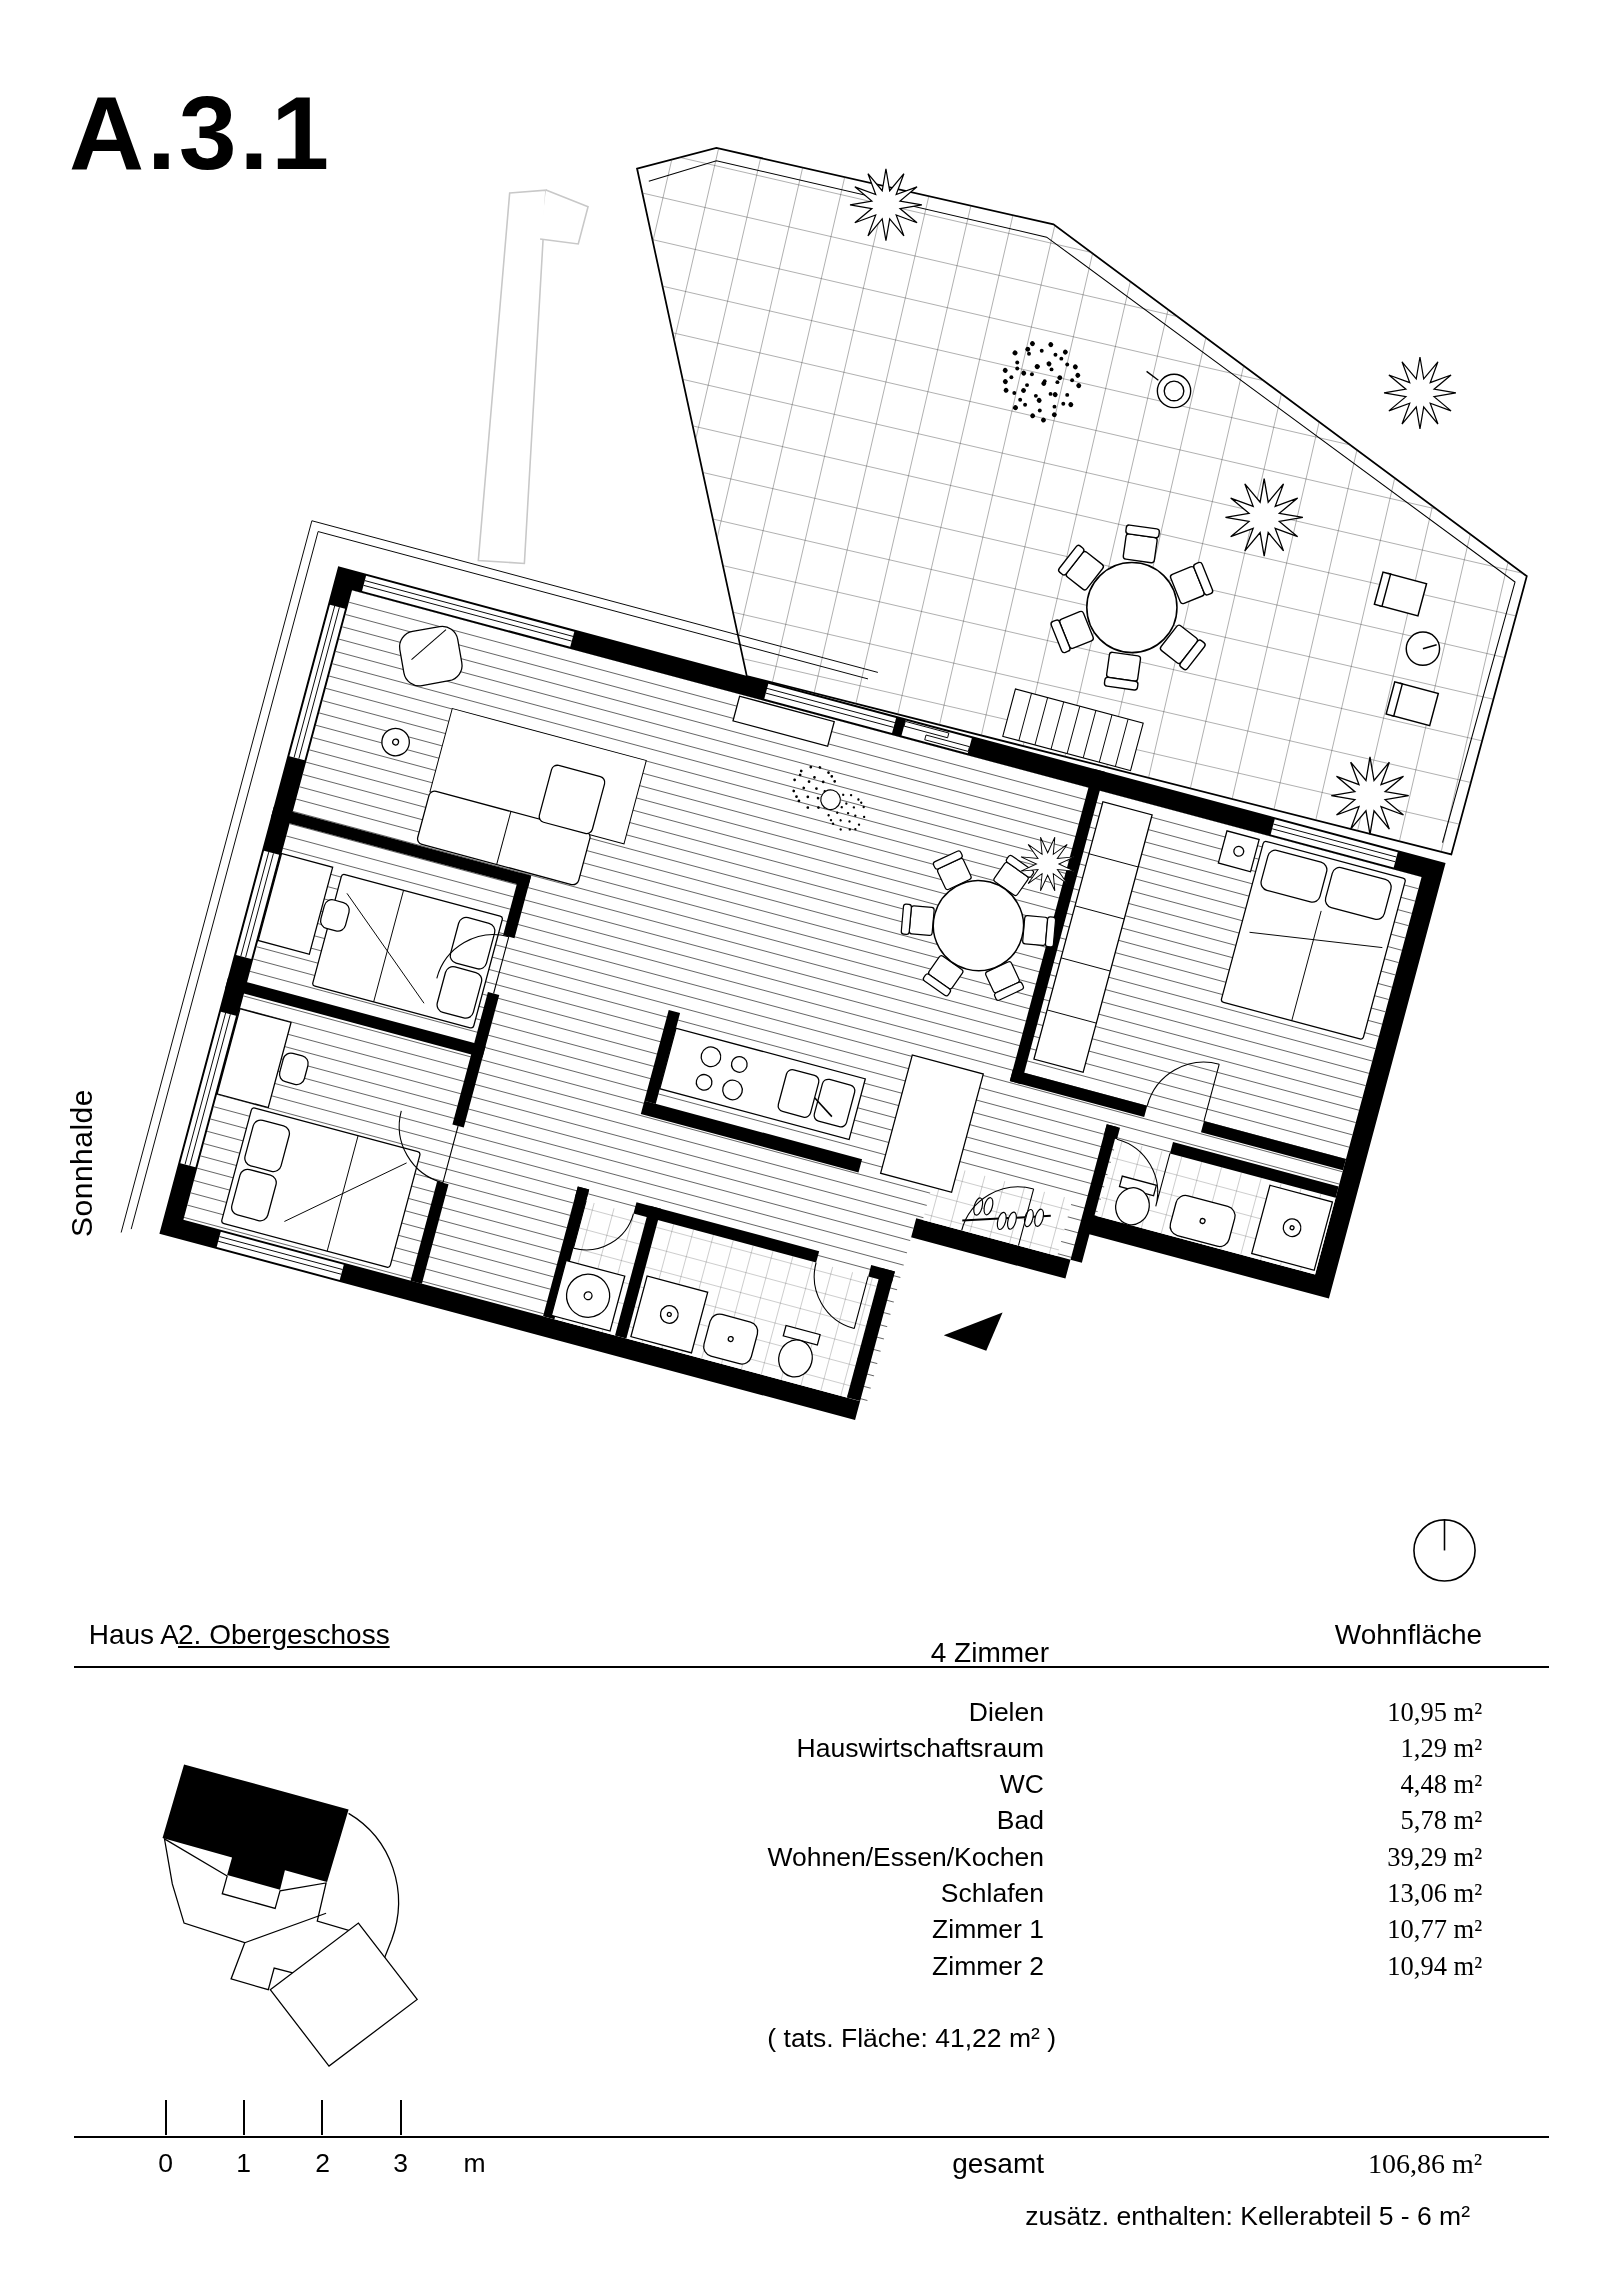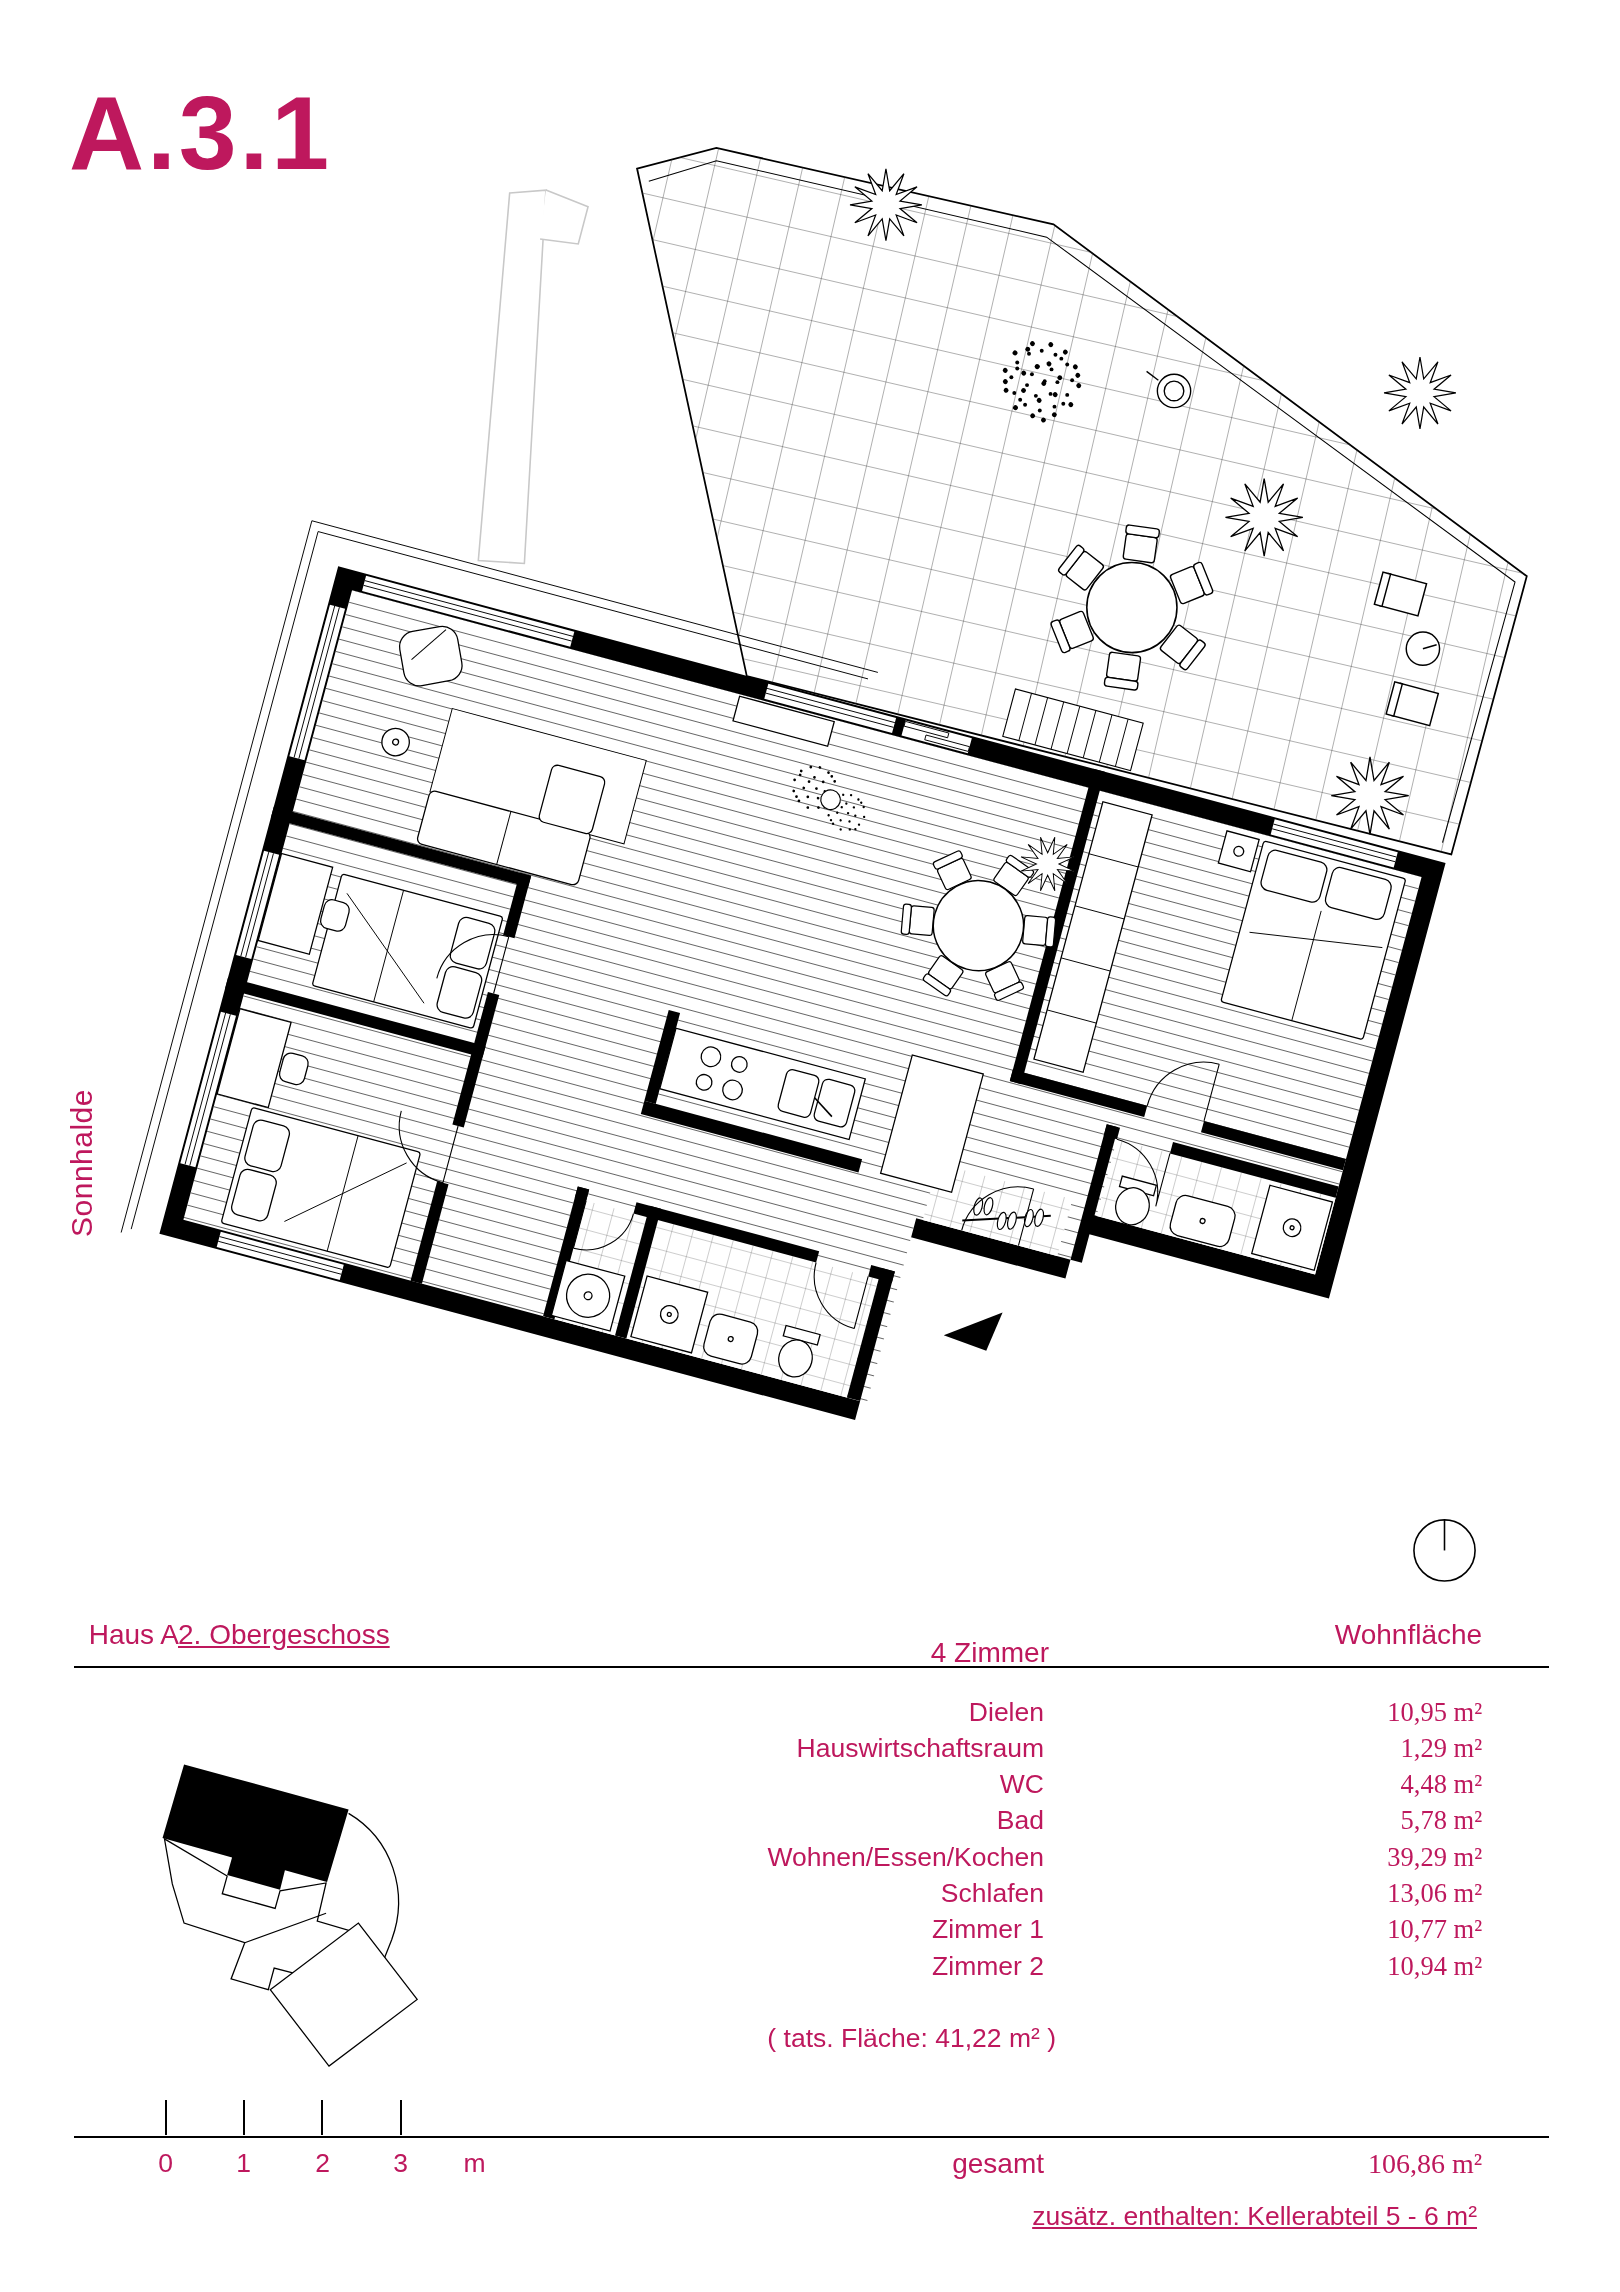--- a/index.html
+++ b/index.html
@@ -1,35 +1,35 @@
 <!DOCTYPE html>
 <html><head>
 <meta charset="utf-8">
 <style>
   html,body{margin:0;padding:0;background:#fff;}
   .sheet{position:relative;width:1620px;height:2293px;background:#fff;overflow:hidden;
-         font-family:"Liberation Sans",sans-serif;color:#be185d;}
+         font-family:"Liberation Sans",sans-serif;color:#000000;}
   .title{position:absolute;left:69px;top:74px;font-size:104px;font-weight:600;letter-spacing:2.9px;}
   .street{position:absolute;left:65px;top:1237px;transform:rotate(-90deg);transform-origin:0 0;
           font-size:30px;letter-spacing:0.5px;white-space:nowrap;}
   svg{position:absolute;display:block;}
   
   .thead{position:absolute;top:1619px;left:74px;width:1411px;height:35px;font-size:28px;}
   .thead .haus{position:absolute;left:14.7px;top:0;}
   .thead .floor{position:absolute;left:104px;top:0;text-decoration:underline;}
   .thead .rooms{position:absolute;right:436px;top:0;margin-top:18px;}
   .thead .areah{position:absolute;right:2.9px;top:0;}
   .rule{position:absolute;left:74px;width:1475px;height:2px;background:#000;}
   .trow{position:absolute;left:74px;width:1411px;height:32px;font-size:26.5px;line-height:32px;}
   .tlabel{position:absolute;right:441px;white-space:nowrap;}
   .tval{position:absolute;right:2.9px;white-space:nowrap;font-family:Liberation Serif, serif;}
   .tnote{position:absolute;right:429px;white-space:nowrap;font-size:26.5px;text-align:right;}
   .gesamt-row{font-size:28px;}
   .extra{position:absolute;left:74px;width:1411px;text-align:right;font-size:26.5px;}
-  .extra span{margin-right:8px;text-decoration:underline;}
+  .extra span{margin-right:15px;}
   
   .sline{position:absolute;left:74px;top:2136px;width:1475px;height:2px;background:#000;}
   .stick{position:absolute;top:2100px;width:2px;height:35px;background:#000;}
   .slabel{position:absolute;top:2148px;width:39px;text-align:center;font-size:26.5px;}
 </style>
 </head>
 <body>
 
 <div class="sheet">
 

